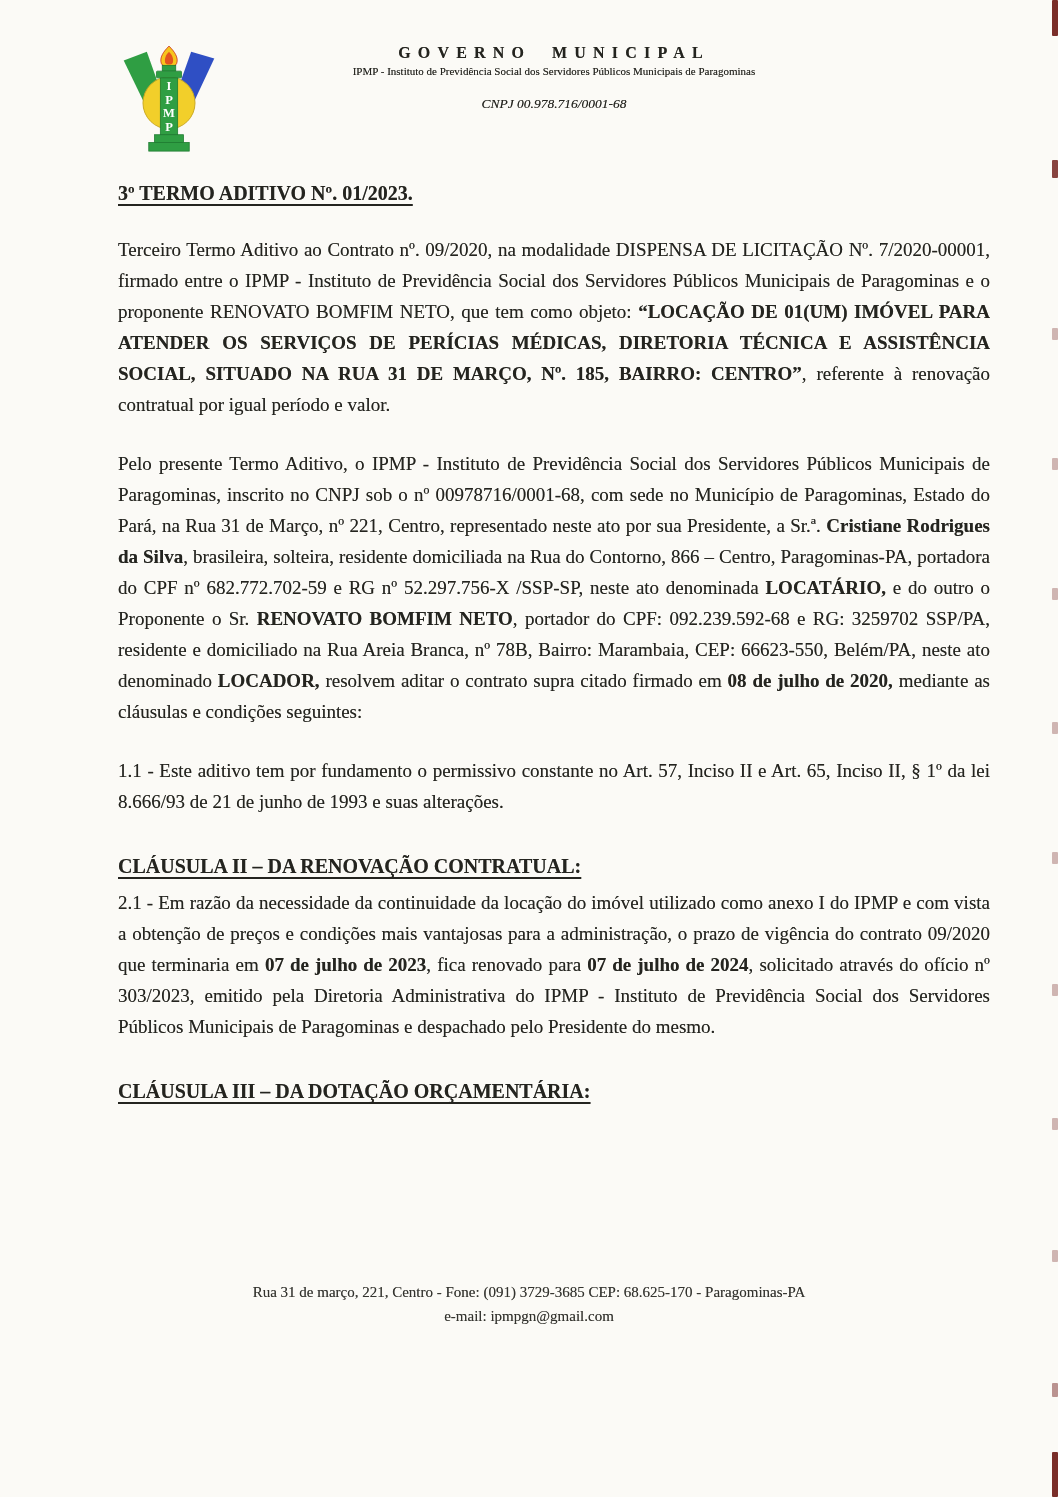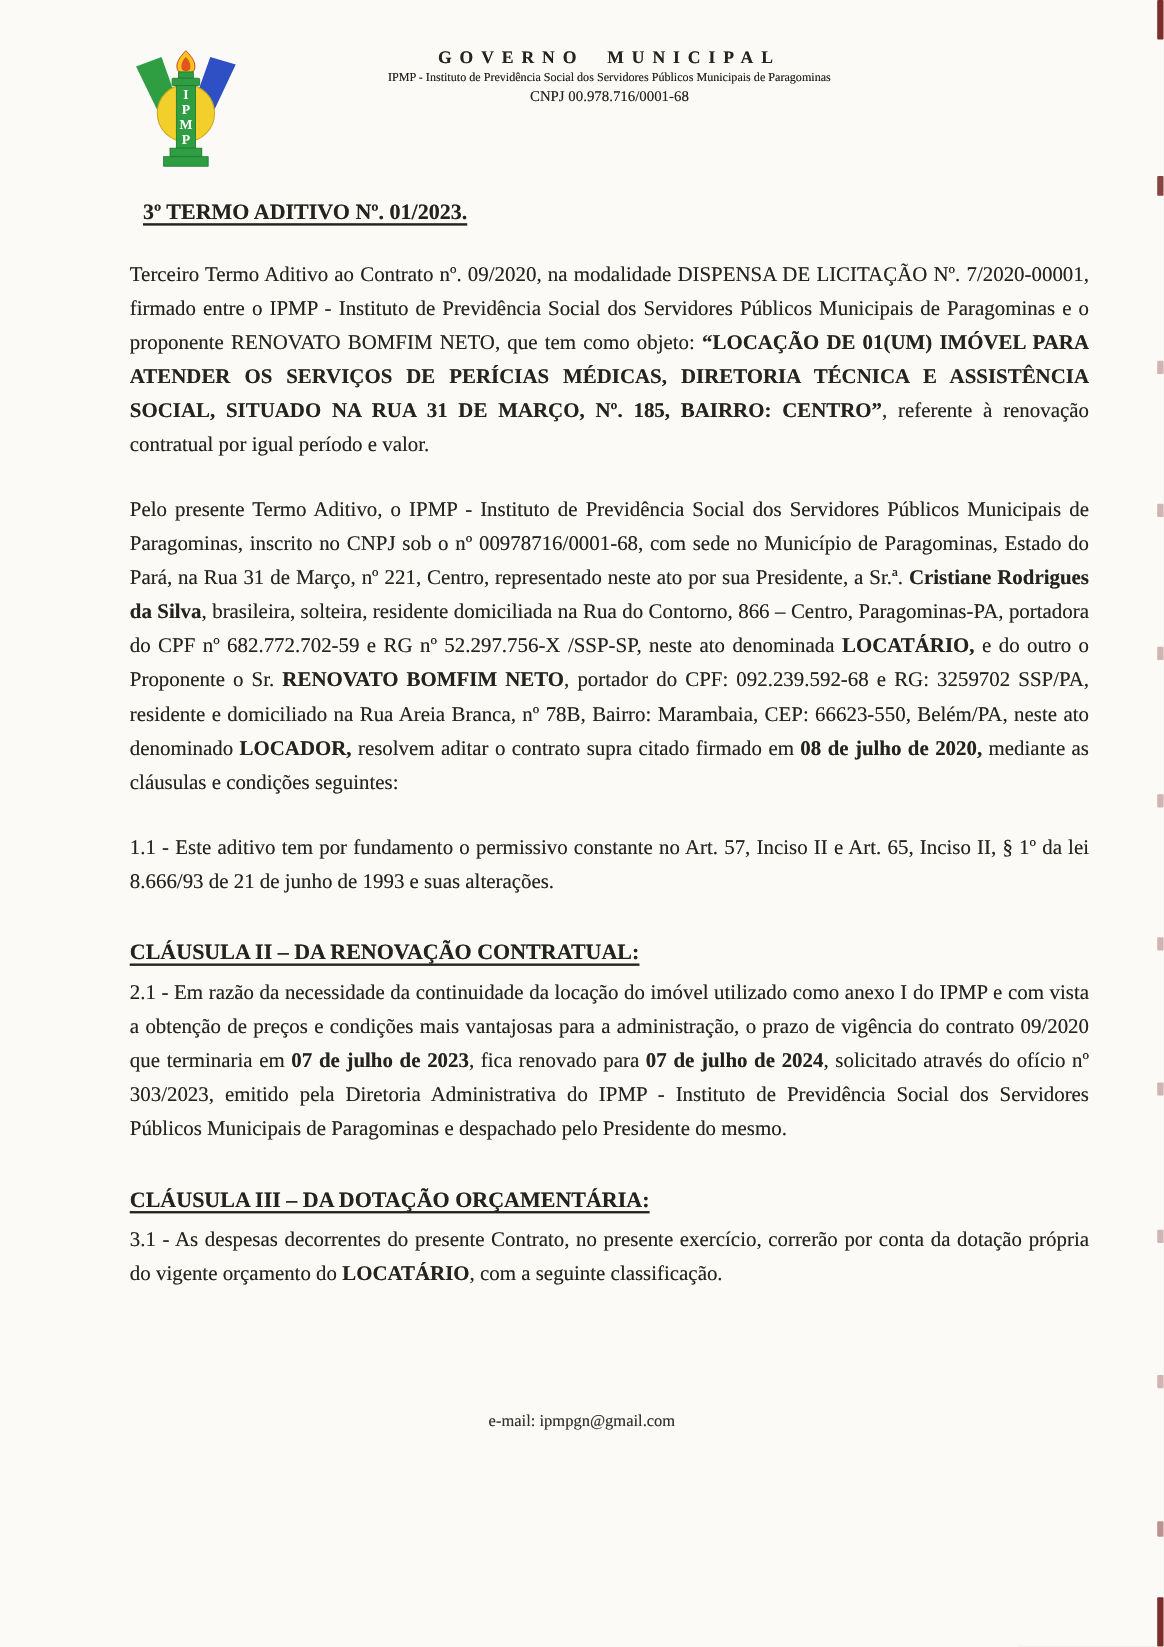--- a/index.html
+++ b/index.html
@@ -11,29 +11,29 @@
     overflow:hidden;
     font-family:"Liberation Serif","DejaVu Serif",serif;
     color:#24241f;
   }
   
   .letterhead{position:absolute;left:0;top:40px;width:100%;}
   .letterhead-text{position:absolute;left:60px;right:10px;top:4px;text-align:center;
     text-shadow:0 0 .6px rgba(40,40,35,.55);}
   .lh1{font-size:16px;font-weight:bold;letter-spacing:.45em;word-spacing:.6em;}
   .lh2{font-size:11px;margin-top:3px;}
-  .lh3{font-size:13.5px;margin-top:3px;}
+  .lh3{font-size:13.5px;margin-top:19px;font-style:italic;}
   .logo{position:absolute;left:116px;top:2px;width:106px;height:118px;}
   
   .doc-body{
     position:absolute;left:118px;top:180px;width:872px;
     font-size:19px;line-height:31px;
     text-shadow:0 0 .6px rgba(40,40,35,.5);
   }
-  .doc-title{font-size:20px;line-height:26px;font-weight:bold;margin:0 12px 20px;
+  .doc-title{font-size:20px;line-height:26px;font-weight:bold;margin:0 0 20px;
     text-decoration:underline;text-decoration-thickness:2px;text-underline-offset:4px;}
   .clause-heading{font-size:20px;line-height:26px;font-weight:bold;margin:36px 0 0;
     text-decoration:underline;text-decoration-thickness:2px;text-underline-offset:4px;}
   .para{margin:28px 0 0;text-align:justify;}
   .clause-heading + .para{margin-top:8px;}
   .b{font-weight:bold;}
   
   .page-footer{position:absolute;left:0;top:1280px;width:100%;text-align:center;
     font-size:15px;line-height:24px;color:#33332e;
     text-shadow:0 0 .5px rgba(40,40,35,.5);}
@@ -79,24 +79,24 @@
   </header>
 
   <main class="doc-body">
       <h2 class="doc-title"><span class="b">3º TERMO ADITIVO Nº. 01/2023.</span></h2>
       <p class="para"><span>Terceiro Termo Aditivo ao Contrato nº. 09/2020, na modalidade DISPENSA DE LICITAÇÃO Nº. 7/2020-00001, firmado entre o IPMP - Instituto de Previdência Social dos Servidores Públicos Municipais de Paragominas e o proponente RENOVATO BOMFIM NETO, que tem como objeto: </span><span class="b">“LOCAÇÃO DE 01(UM) IMÓVEL PARA ATENDER OS SERVIÇOS DE PERÍCIAS MÉDICAS, DIRETORIA TÉCNICA E ASSISTÊNCIA SOCIAL, SITUADO NA RUA 31 DE MARÇO, Nº. 185, BAIRRO: CENTRO”</span><span>, referente à renovação contratual por igual período e valor.</span></p>
       <p class="para"><span>Pelo presente Termo Aditivo, o IPMP - Instituto de Previdência Social dos Servidores Públicos Municipais de Paragominas, inscrito no CNPJ sob o nº 00978716/0001-68, com sede no Município de Paragominas, Estado do Pará, na Rua 31 de Março, nº 221, Centro, representado neste ato por sua Presidente, a Sr.ª. </span><span class="b">Cristiane Rodrigues da Silva</span><span>, brasileira, solteira, residente domiciliada na Rua do Contorno, 866 – Centro, Paragominas-PA, portadora do CPF nº 682.772.702-59 e RG nº 52.297.756-X /SSP-SP, neste ato denominada </span><span class="b">LOCATÁRIO,</span><span> e do outro o Proponente o Sr. </span><span class="b">RENOVATO BOMFIM NETO</span><span>, portador do CPF: 092.239.592-68 e RG: 3259702 SSP/PA, residente e domiciliado na Rua Areia Branca, nº 78B, Bairro: Marambaia, CEP: 66623-550, Belém/PA, neste ato denominado </span><span class="b">LOCADOR,</span><span> resolvem aditar o contrato supra citado firmado em </span><span class="b">08 de julho de 2020,</span><span> mediante as cláusulas e condições seguintes:</span></p>
       <p class="para"><span>1.1 - Este aditivo tem por fundamento o permissivo constante no Art. 57, Inciso II e Art. 65, Inciso II, § 1º da lei 8.666/93 de 21 de junho de 1993 e suas alterações.</span></p>
       <h2 class="clause-heading"><span class="b">CLÁUSULA II – DA RENOVAÇÃO CONTRATUAL:</span></h2>
       <p class="para"><span>2.1 - Em razão da necessidade da continuidade da locação do imóvel utilizado como anexo I do IPMP e com vista a obtenção de preços e condições mais vantajosas para a administração, o prazo de vigência do contrato 09/2020 que terminaria em </span><span class="b">07 de julho de 2023</span><span>, fica renovado para </span><span class="b">07 de julho de 2024</span><span>, solicitado através do ofício nº 303/2023, emitido pela Diretoria Administrativa do IPMP - Instituto de Previdência Social dos Servidores Públicos Municipais de Paragominas e despachado pelo Presidente do mesmo.</span></p>
       <h2 class="clause-heading"><span class="b">CLÁUSULA III – DA DOTAÇÃO ORÇAMENTÁRIA:</span></h2>
-      <p class="para"><span>3.1 - As despesas decorrentes do presente Contrato, no presente exercício, correrão por conta da dotação própria do vigente orçamento do </span><span class="b">LOCATÁRIO</span><span>, com a seguinte classificação.</span></p>
     </main>
 
   <footer class="page-footer">
+    <div>Rua 31 de março, 221, Centro - Fone: (091) 3729-3685 CEP: 68.625-170 - Paragominas-PA</div>
     <div>e-mail: ipmpgn@gmail.com</div>
   </footer>
 
   <div>
       <div class="edge-mark" style="top: 0px; height: 36px; opacity: 0.9; background: rgb(107, 23, 19);"></div>
       <div class="edge-mark" style="top: 160px; height: 18px; opacity: 0.8; background: rgb(107, 23, 19);"></div>
       <div class="edge-mark" style="top: 328px; height: 12px; opacity: 0.3; background: rgb(107, 23, 19);"></div>
       <div class="edge-mark" style="top: 458px; height: 12px; opacity: 0.3; background: rgb(107, 23, 19);"></div>
       <div class="edge-mark" style="top: 588px; height: 12px; opacity: 0.3; background: rgb(107, 23, 19);"></div>
       <div class="edge-mark" style="top: 722px; height: 12px; opacity: 0.3; background: rgb(107, 23, 19);"></div>

